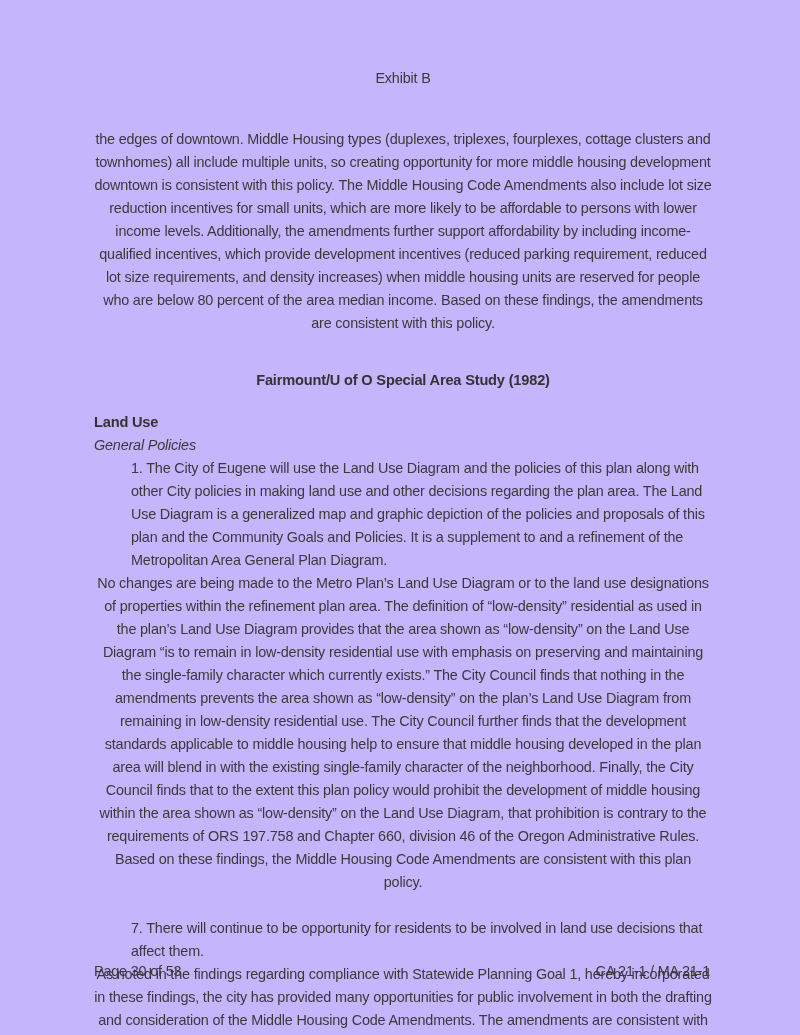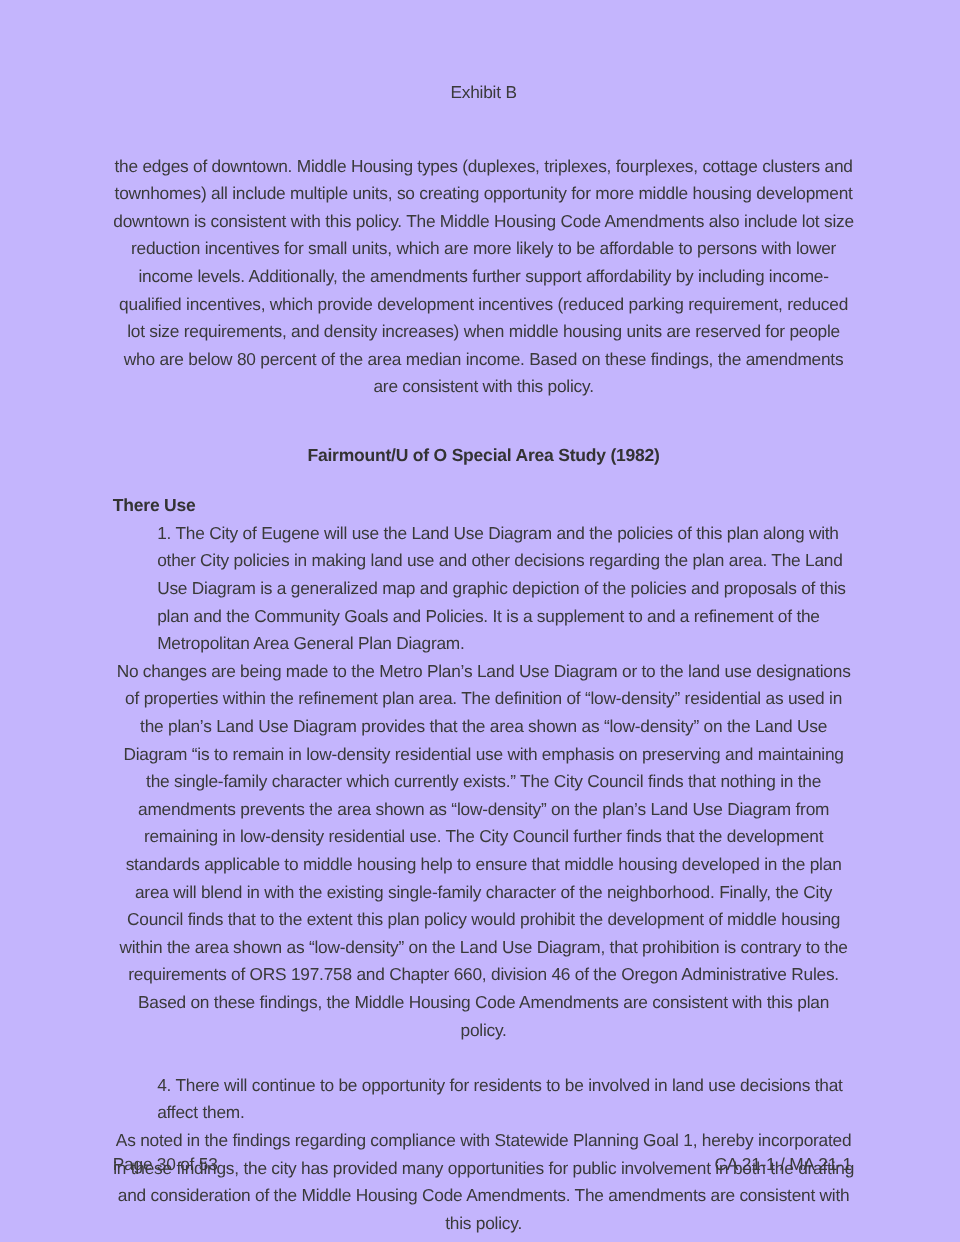--- a/index.html
+++ b/index.html
@@ -62,28 +62,29 @@
 <body>
 
 <div class="page">
 
   <div class="page-header">Exhibit B</div>
 
   <p class="body">the edges of downtown. Middle Housing types (duplexes, triplexes, fourplexes, cottage clusters and townhomes) all include multiple units, so creating opportunity for more middle housing development downtown is consistent with this policy. The Middle Housing Code Amendments also include lot size reduction incentives for small units, which are more likely to be affordable to persons with lower income levels. Additionally, the amendments further support affordability by including income-qualified incentives, which provide development incentives (reduced parking requirement, reduced lot size requirements, and density increases) when middle housing units are reserved for people who are below 80 percent of the area median income. Based on these findings, the amendments are consistent with this policy.</p>
 
   <h2 class="section-heading">Fairmount/U of O Special Area Study (1982)</h2>
 
-  <h3 class="sub-heading">There Use</h3>
+  <h3 class="sub-heading">Land Use</h3>
 
+  <div class="italic-label">General Policies</div>
 
   <div class="quote">1. The City of Eugene will use the Land Use Diagram and the policies of this plan along with other City policies in making land use and other decisions regarding the plan area. The Land Use Diagram is a generalized map and graphic depiction of the policies and proposals of this plan and the Community Goals and Policies. It is a supplement to and a refinement of the Metropolitan Area General Plan Diagram.</div>
 
   <p class="body gap-top">No changes are being made to the Metro Plan’s Land Use Diagram or to the land use designations of properties within the refinement plan area. The definition of “low-density” residential as used in the plan’s Land Use Diagram provides that the area shown as “low-density” on the Land Use Diagram “is to remain in low-density residential use with emphasis on preserving and maintaining the single-family character which currently exists.” The City Council finds that nothing in the amendments prevents the area shown as “low-density” on the plan’s Land Use Diagram from remaining in low-density residential use. The City Council further finds that the development standards applicable to middle housing help to ensure that middle housing developed in the plan area will blend in with the existing single-family character of the neighborhood. Finally, the City Council finds that to the extent this plan policy would prohibit the development of middle housing within the area shown as “low-density” on the Land Use Diagram, that prohibition is contrary to the requirements of ORS 197.758 and Chapter 660, division 46 of the Oregon Administrative Rules. Based on these findings, the Middle Housing Code Amendments are consistent with this plan policy.</p>
 
-  <div class="quote gap-top">4. There will continue to be opportunity for residents to be involved in land use decisions that affect them.</div>
+  <div class="quote gap-top">7. There will continue to be opportunity for residents to be involved in land use decisions that affect them.</div>
 
   <p class="body gap-top">As noted in the findings regarding compliance with Statewide Planning Goal 1, hereby incorporated in these findings, the city has provided many opportunities for public involvement in both the drafting and consideration of the Middle Housing Code Amendments. The amendments are consistent with this policy.</p>
 
   <div class="page-footer">
     <span>Page 30 of 53</span>
     <span>CA 21-1 / MA 21-1</span>
   </div>
 
 </div>
 

